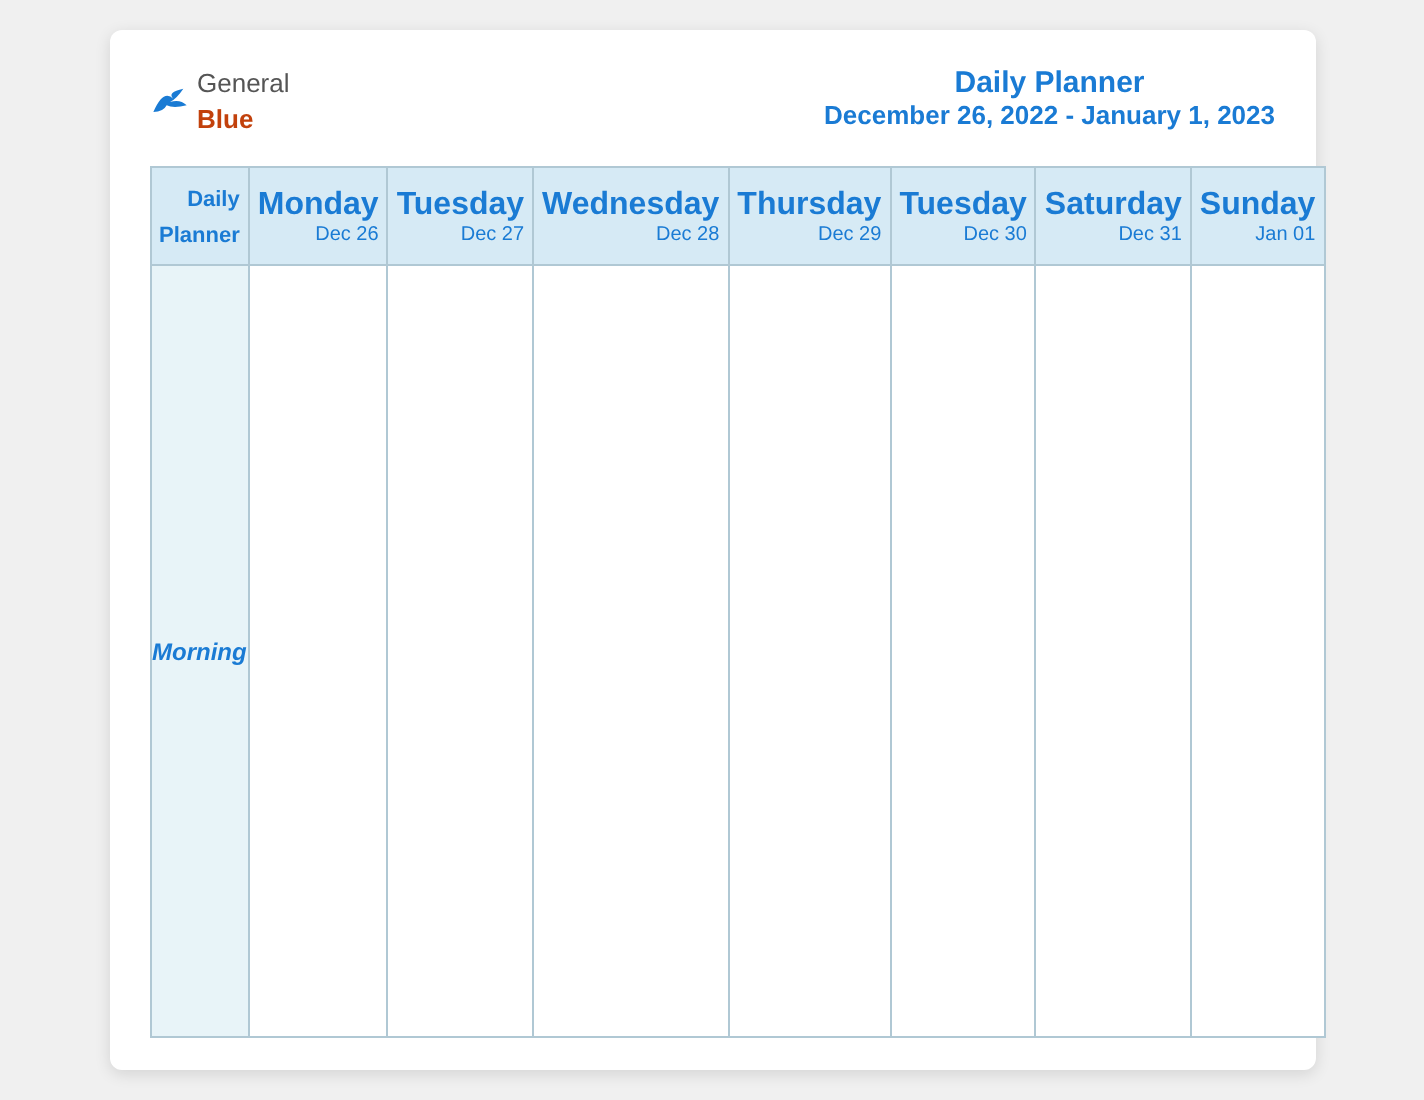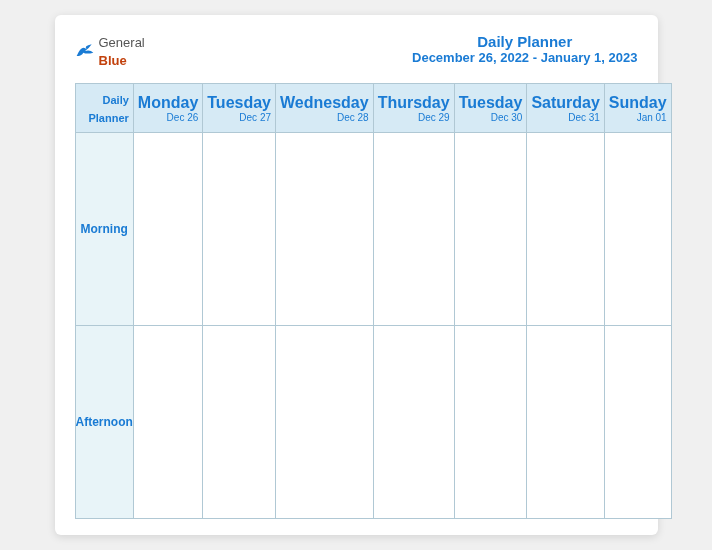--- a/index.html
+++ b/index.html
@@ -96,20 +96,21 @@
       color: #1a7bd4;
       font-weight: 400;
       display: block;
     }
 
     
     .planner-table tbody tr td {
       background: #fff;
       height: 115px;
       vertical-align: middle;
+      font-style: italic;
     }
     .planner-table tbody tr td.row-label {
       background: #e8f4f8;
       width: 80px;
       font-size: 12px;
       font-weight: 600;
       color: #1a7bd4;
       text-align: center;
       vertical-align: middle;
     }
@@ -184,25 +185,15 @@
       <tr>
         <td class="row-label">Morning</td>
         <td class="day-cell"></td>
         <td class="day-cell"></td>
         <td class="day-cell"></td>
         <td class="day-cell"></td>
         <td class="day-cell"></td>
         <td class="day-cell"></td>
         <td class="day-cell"></td>
       </tr>
-      <tr>
-        <td class="row-label">Afternoon</td>
-        <td class="day-cell"></td>
-        <td class="day-cell"></td>
-        <td class="day-cell"></td>
-        <td class="day-cell"></td>
-        <td class="day-cell"></td>
-        <td class="day-cell"></td>
-        <td class="day-cell"></td>
-      </tr>
     </tbody>
   </table>
 </div>
 
 </body></html>

